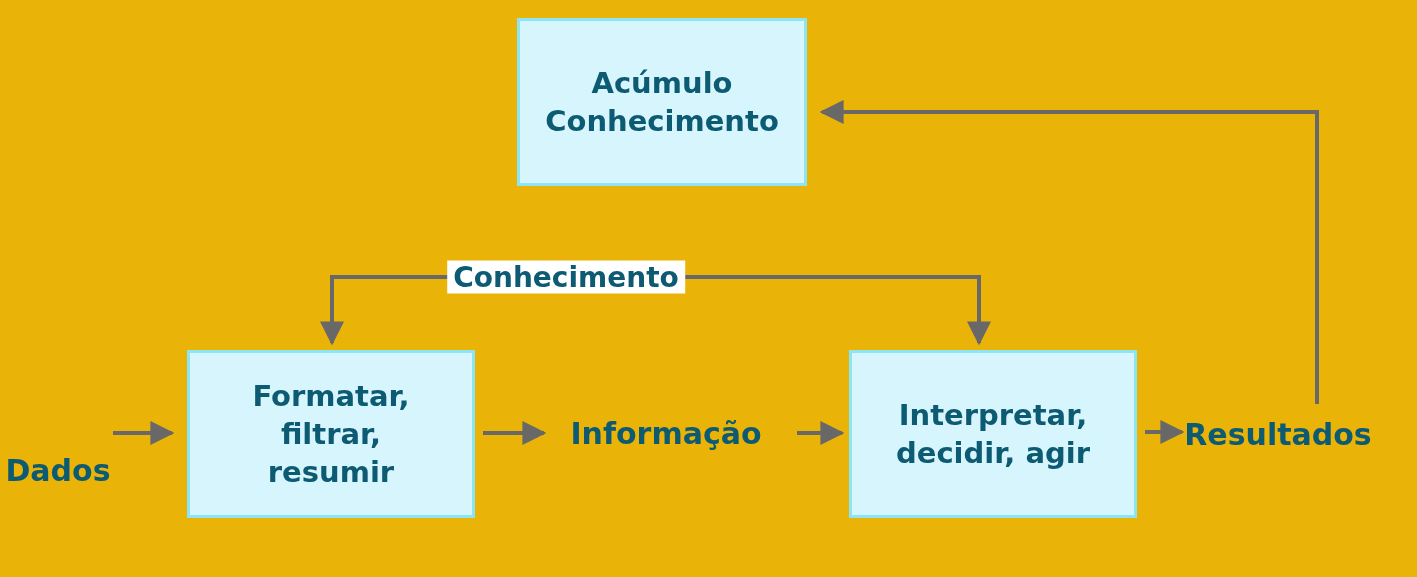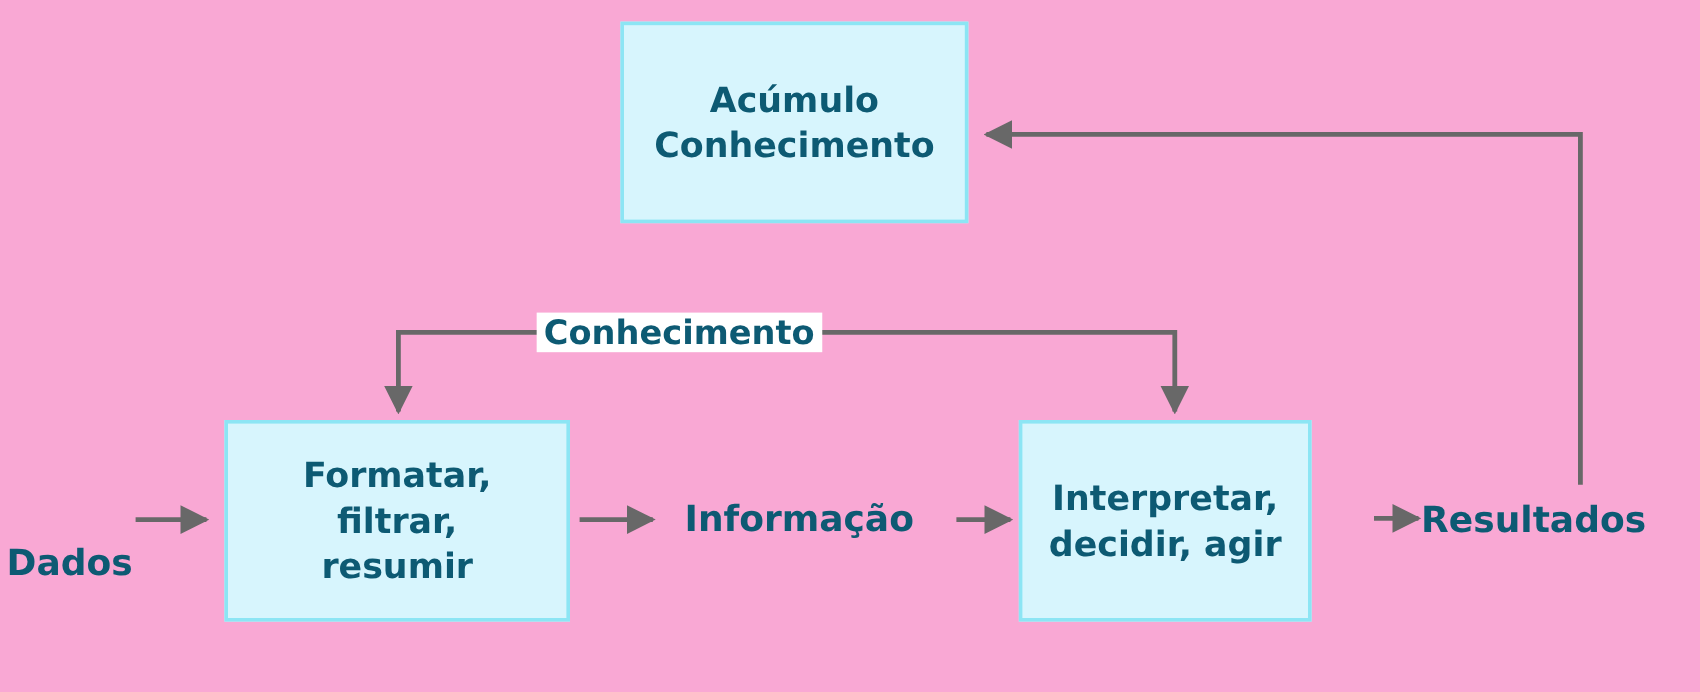--- a/index.html
+++ b/index.html
@@ -1,20 +1,20 @@
 <!DOCTYPE html>
 <html><head>
 <meta charset="utf-8">
 <style>
   html, body { margin: 0; padding: 0; background: #ffffff; }
   .canvas {
     position: relative;
     width: 1417px;
     height: 577px;
-    background: #f9a8d4;
+    background: #eab308;
     overflow: hidden;
     font-family: "DejaVu Sans", "Liberation Sans", sans-serif;
   }
   .connectors {
     position: absolute;
     left: 0; top: 0;
     width: 1417px; height: 577px;
   }
   .node {
     position: absolute;
@@ -41,21 +41,21 @@
     color: #0d5a73;
     white-space: nowrap;
   }
   .edge-label {
     font-size: 28px;
     background: #ffffff;
     padding: 0 6px;
   }
   .node-acumulo    { left: 517px; top: 18px;  width: 290px; height: 168px; }
   .node-formatar   { left: 187px; top: 350px; width: 288px; height: 168px; }
-  .node-interpretar{ left: 849px; top: 350px; width: 244px; height: 168px; }
+  .node-interpretar{ left: 849px; top: 350px; width: 288px; height: 168px; }
   .label-dados        { left: 58px;   top: 434px; margin-top: 36px; }
   .label-informacao   { left: 666px;  top: 433px; text-align: right; }
   .label-resultados   { left: 1278px; top: 434px; }
   .label-conhecimento { left: 566px;  top: 277px; }
 </style>
 </head>
 <body>
 
 <div class="canvas">
 

